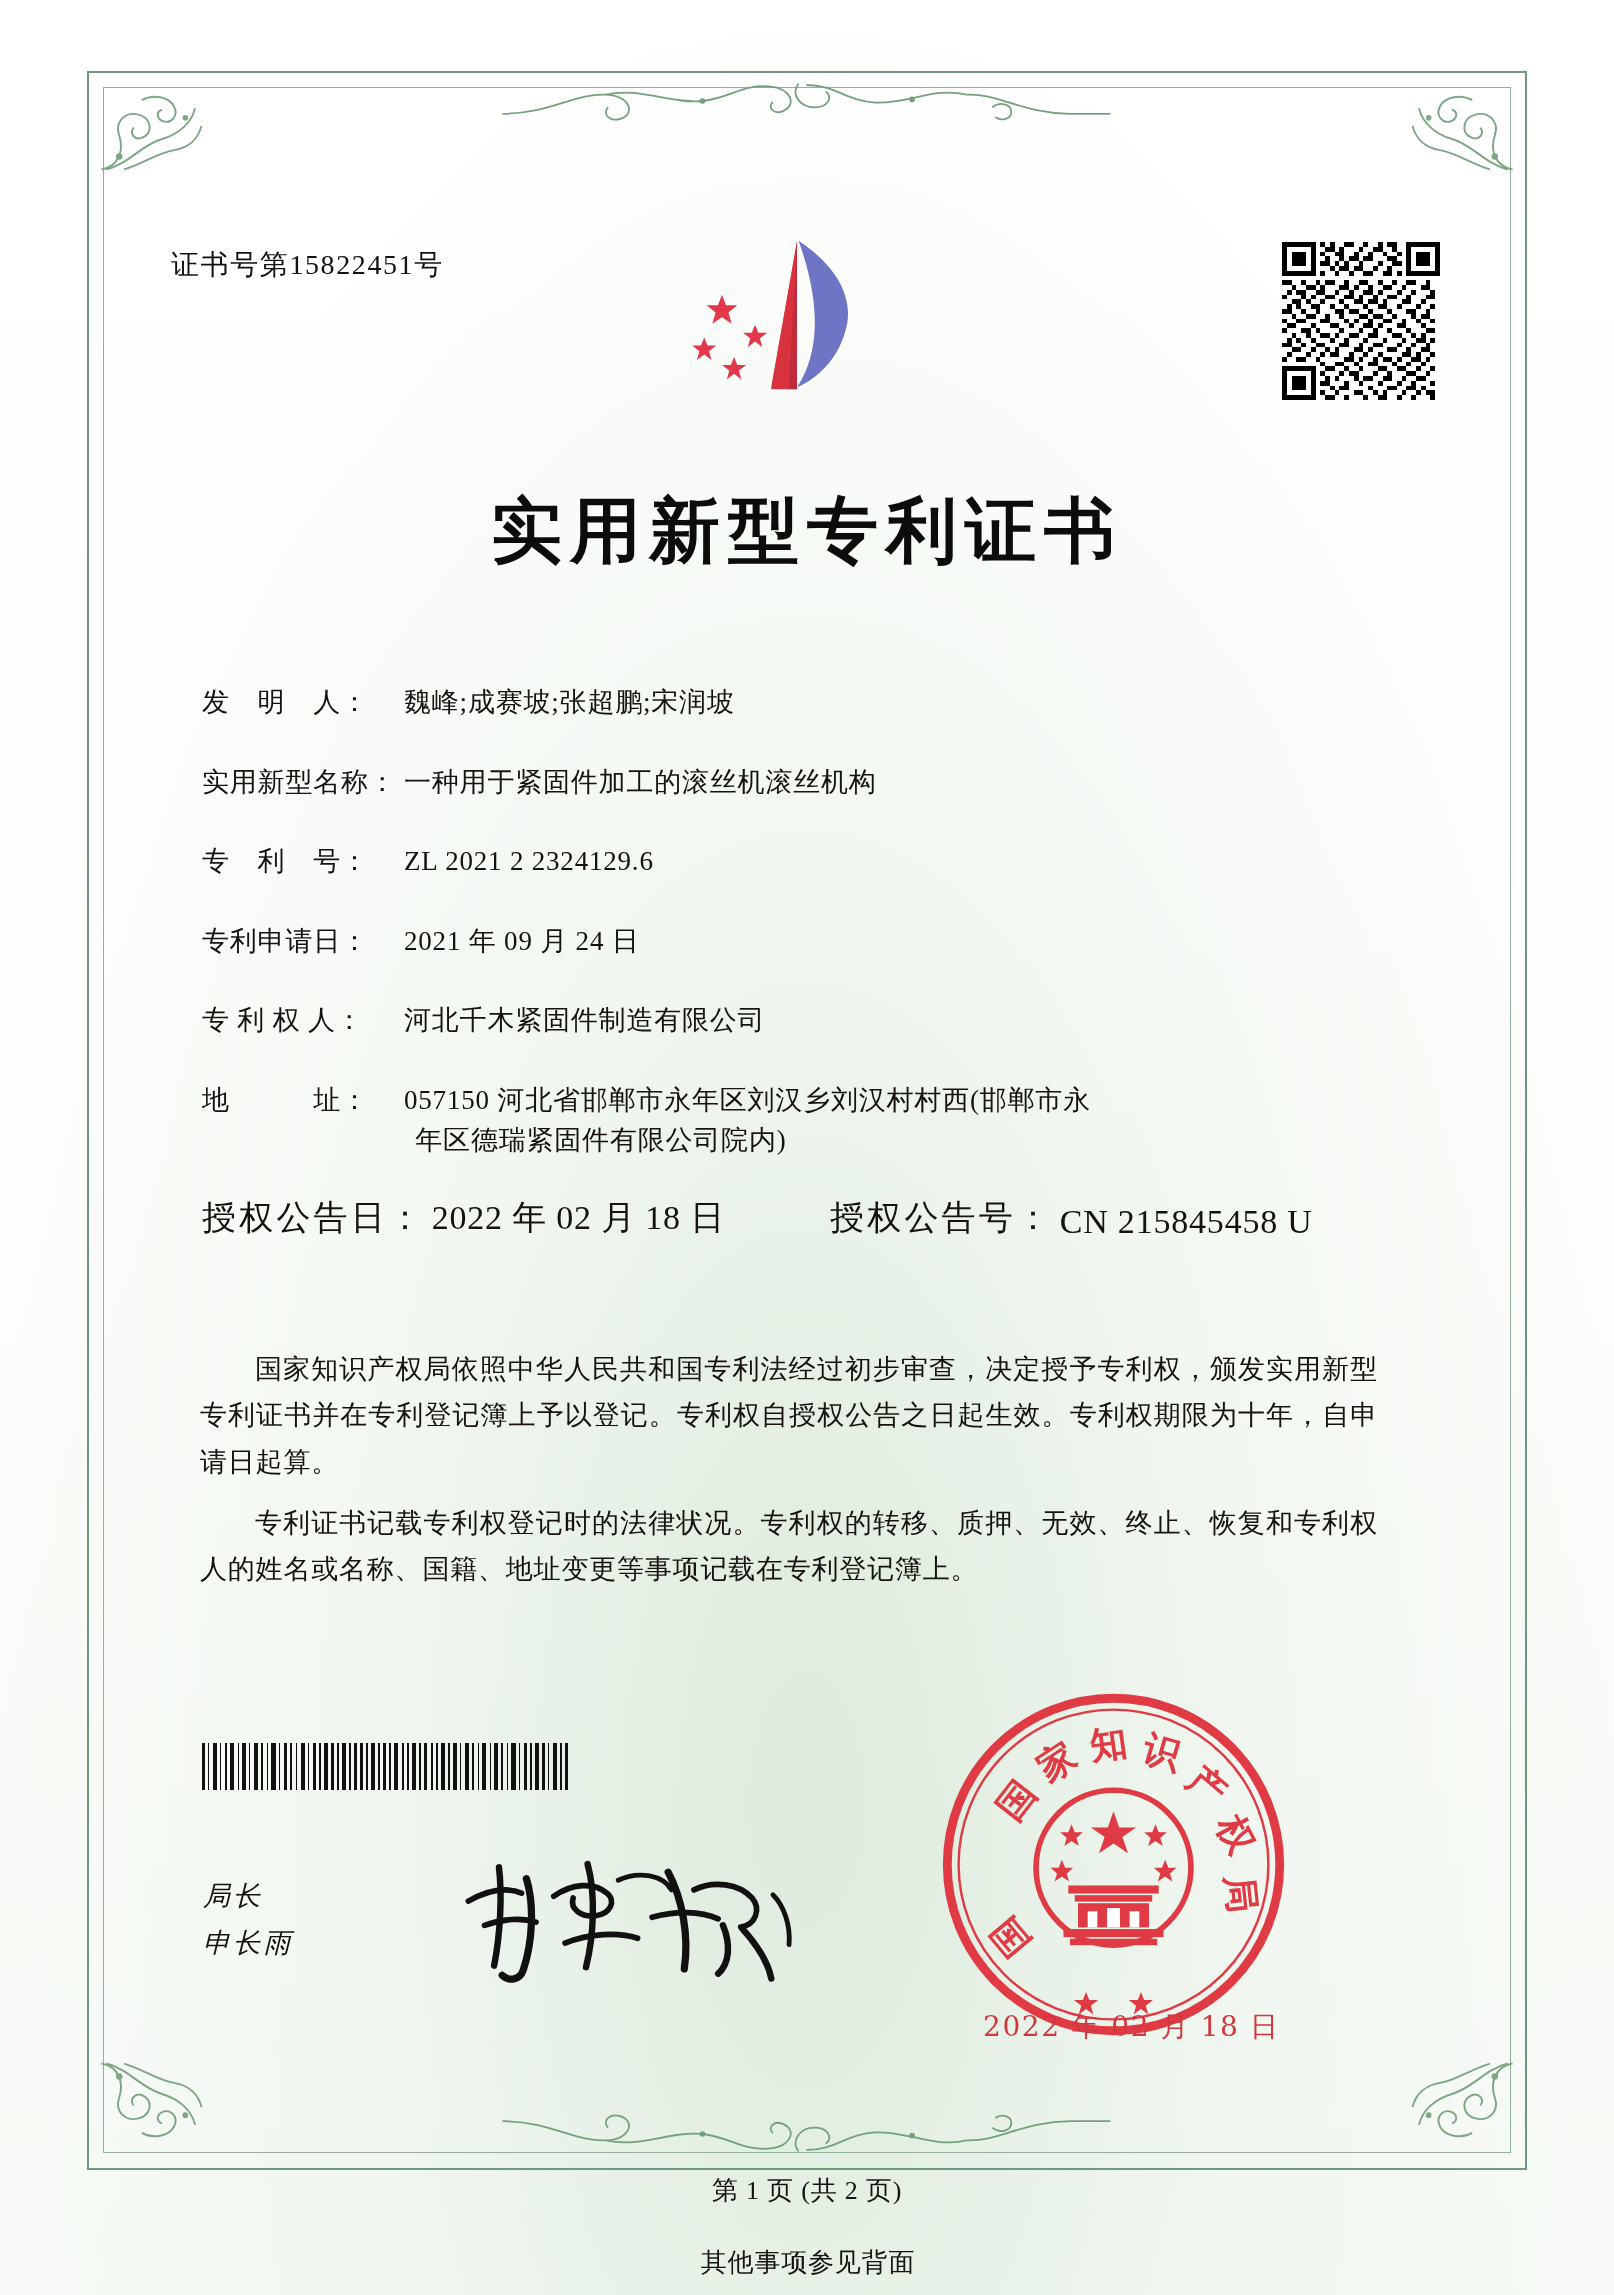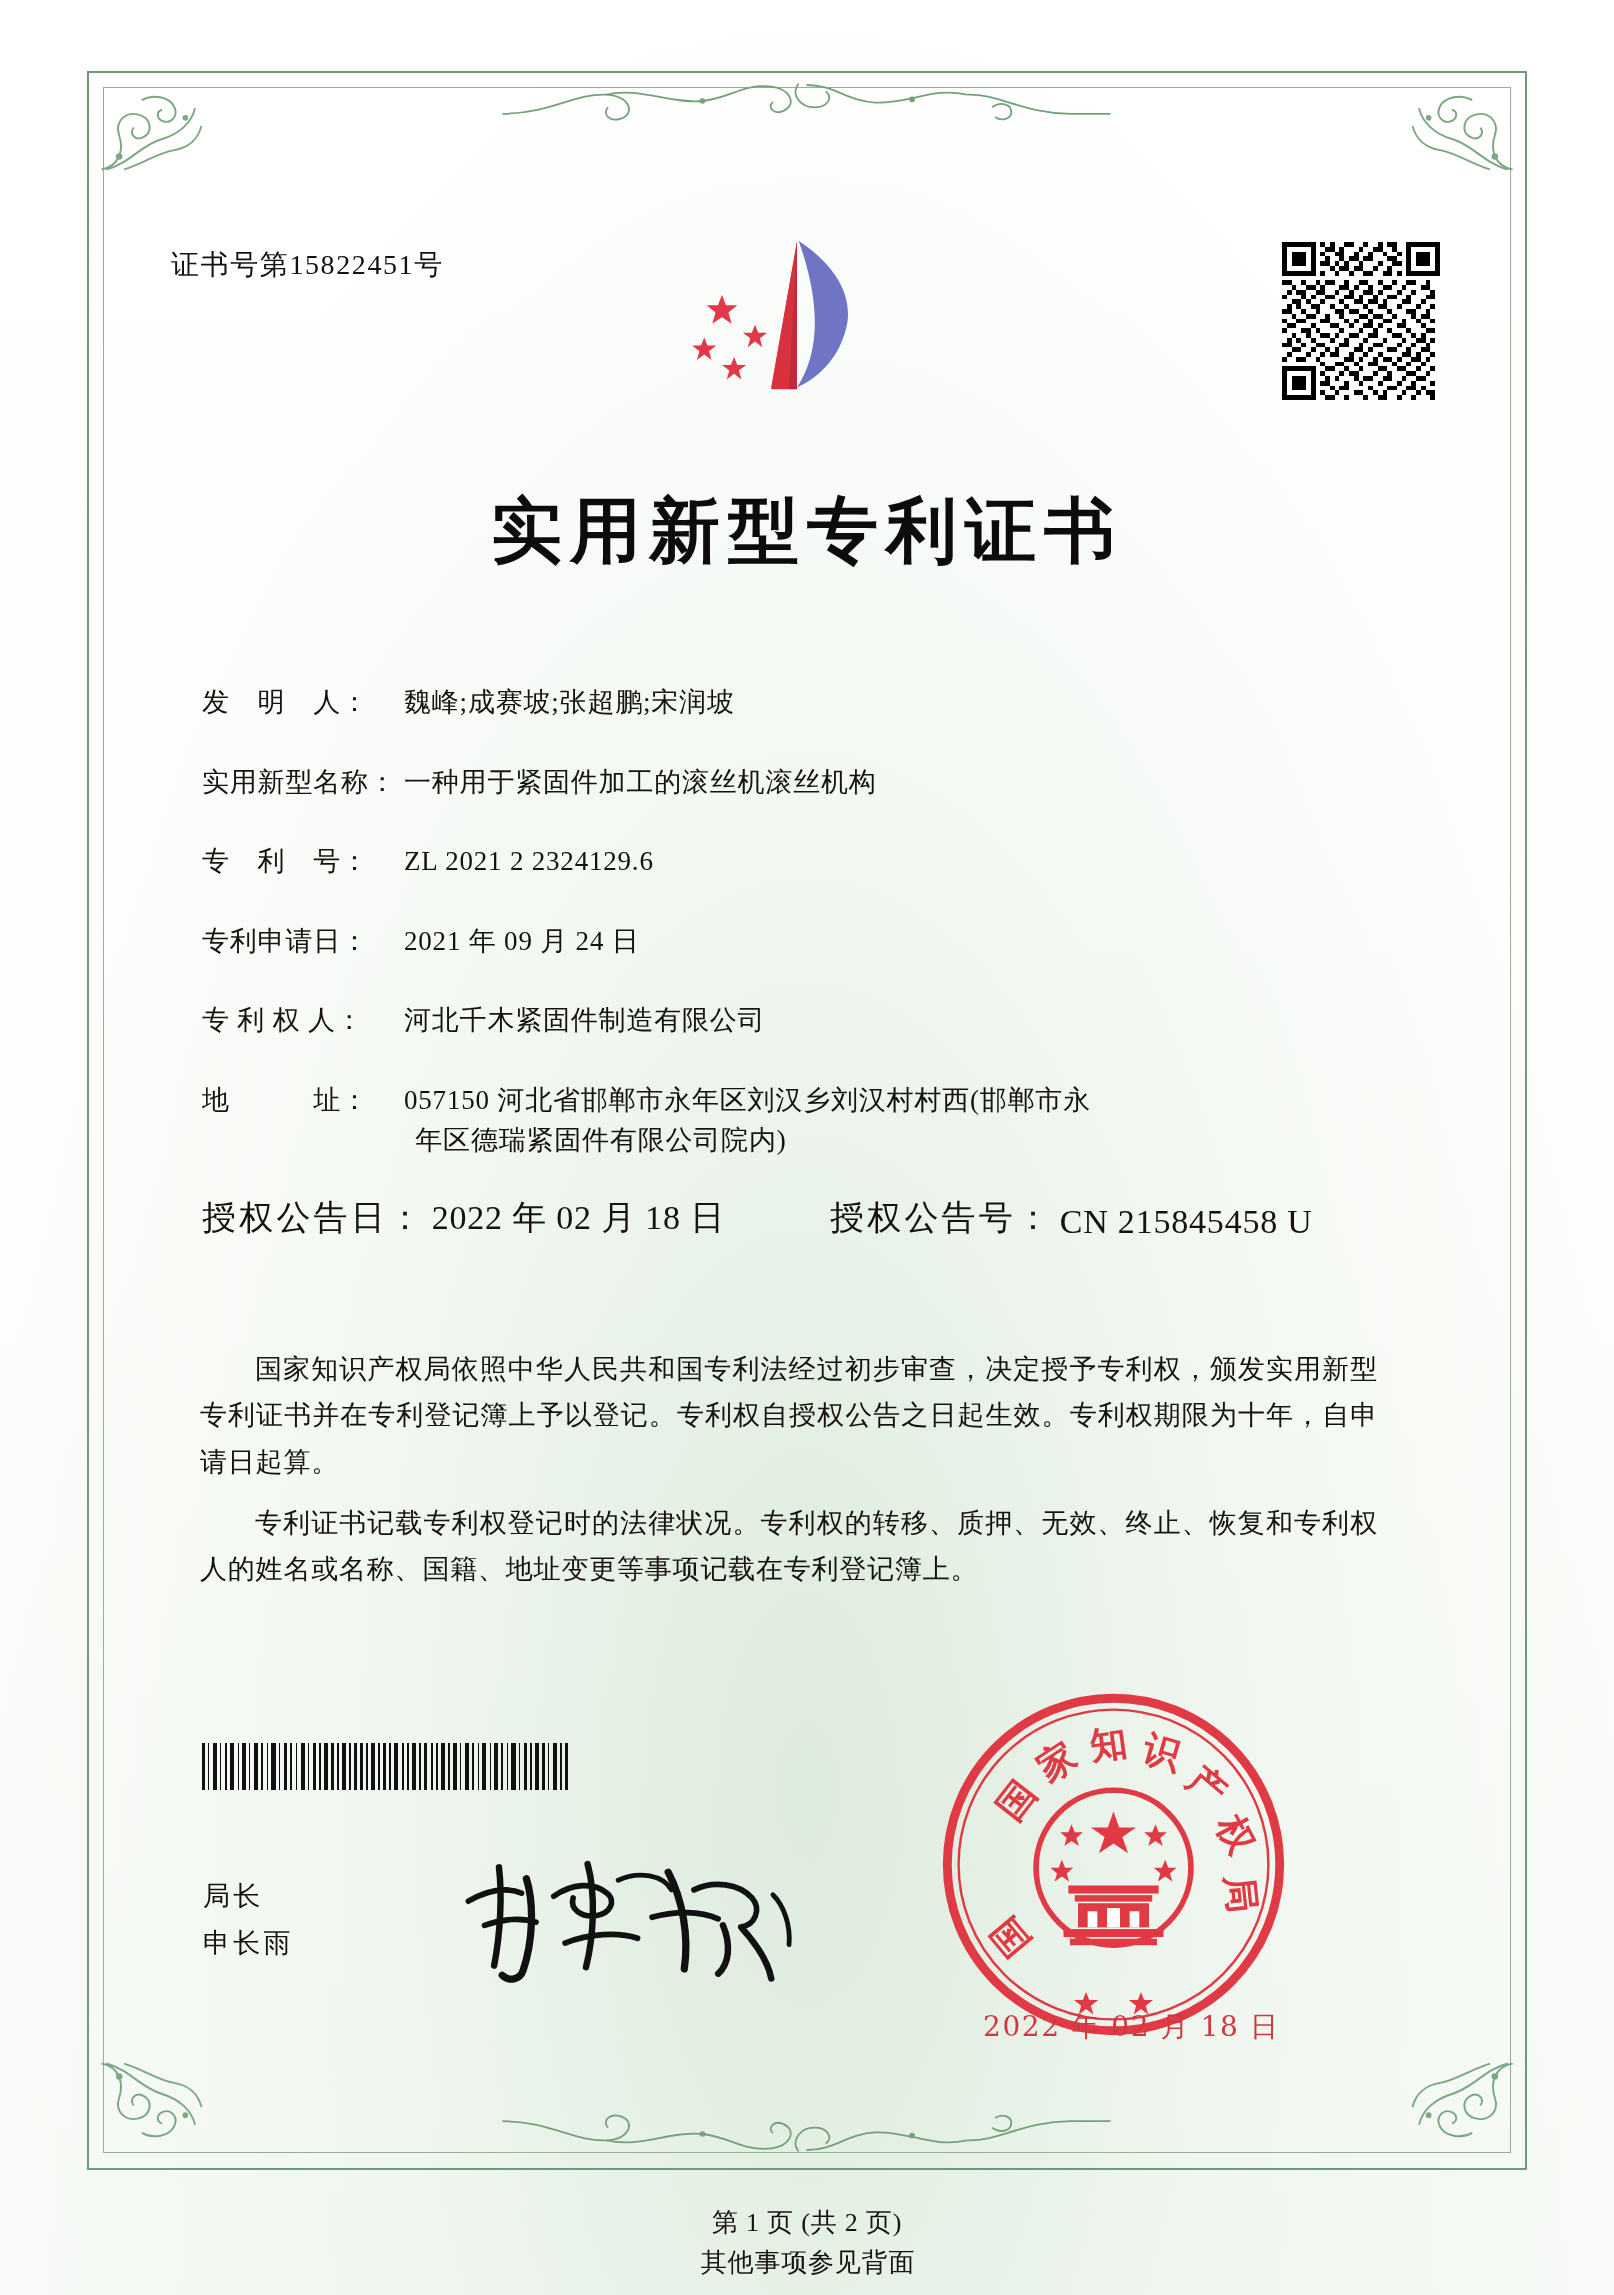--- a/index.html
+++ b/index.html
@@ -190,20 +190,21 @@
 
   
   .sig-labels {
     position: absolute;
     left: 203px;
     top: 1873px;
     font-size: 27px;
     color: #15120f;
     letter-spacing: 3.2px;
     line-height: 1.75;
+    font-style: italic;
   }
   .signature {
     position: absolute;
     left: 452px;
     top: 1848px;
     width: 355px;
     height: 141px;
     color: #111;
   }
   .signature svg { width:100%; height:100%; display:block; }
@@ -231,21 +232,20 @@
 
   
   .page-no {
     position: absolute;
     left: 0; right: 0;
     top: 2173px;
     text-align: center;
     font-size: 26px;
     color: #15120f;
     letter-spacing: 0.8px;
-    margin-top: 32px;
   }
   .footnote {
     position: absolute;
     left: 2px; right: 0;
     top: 2245px;
     text-align: center;
     font-size: 26px;
     color: #15120f;
     letter-spacing: 0.8px;
   }

